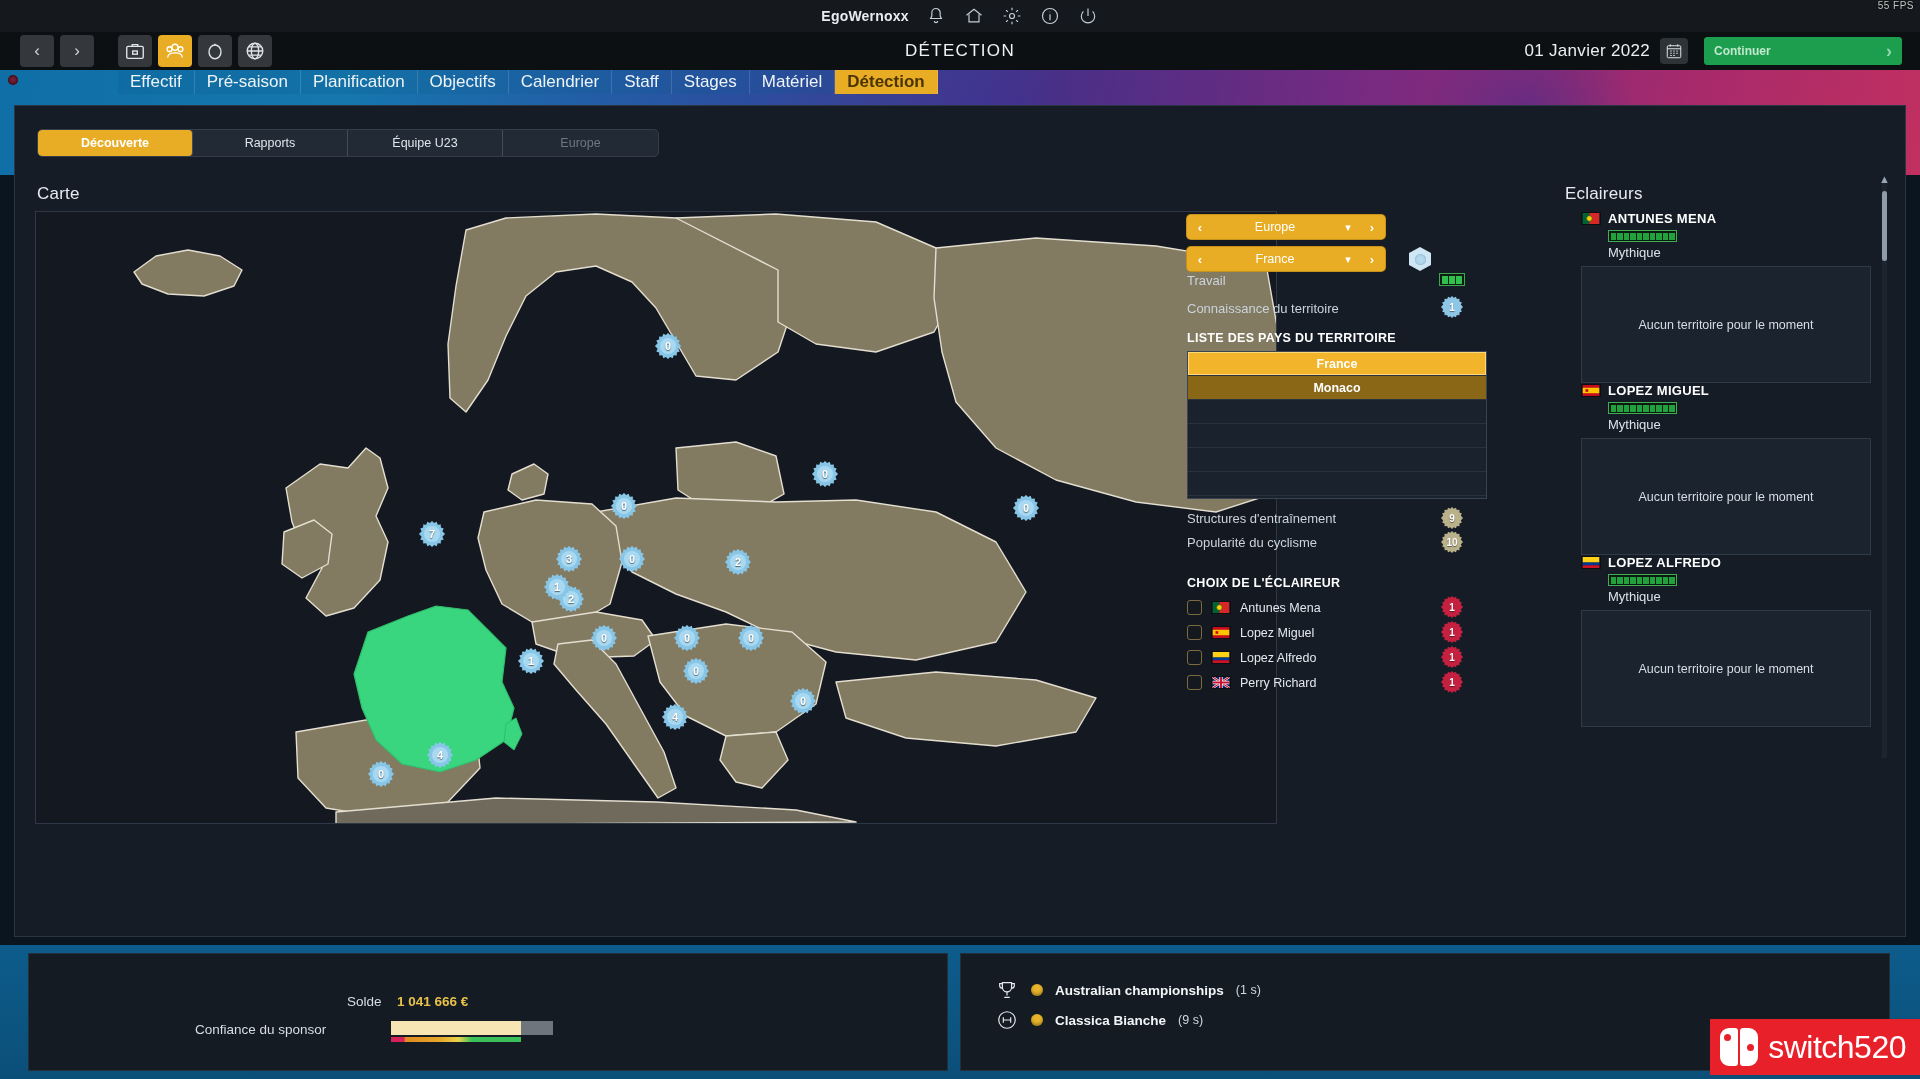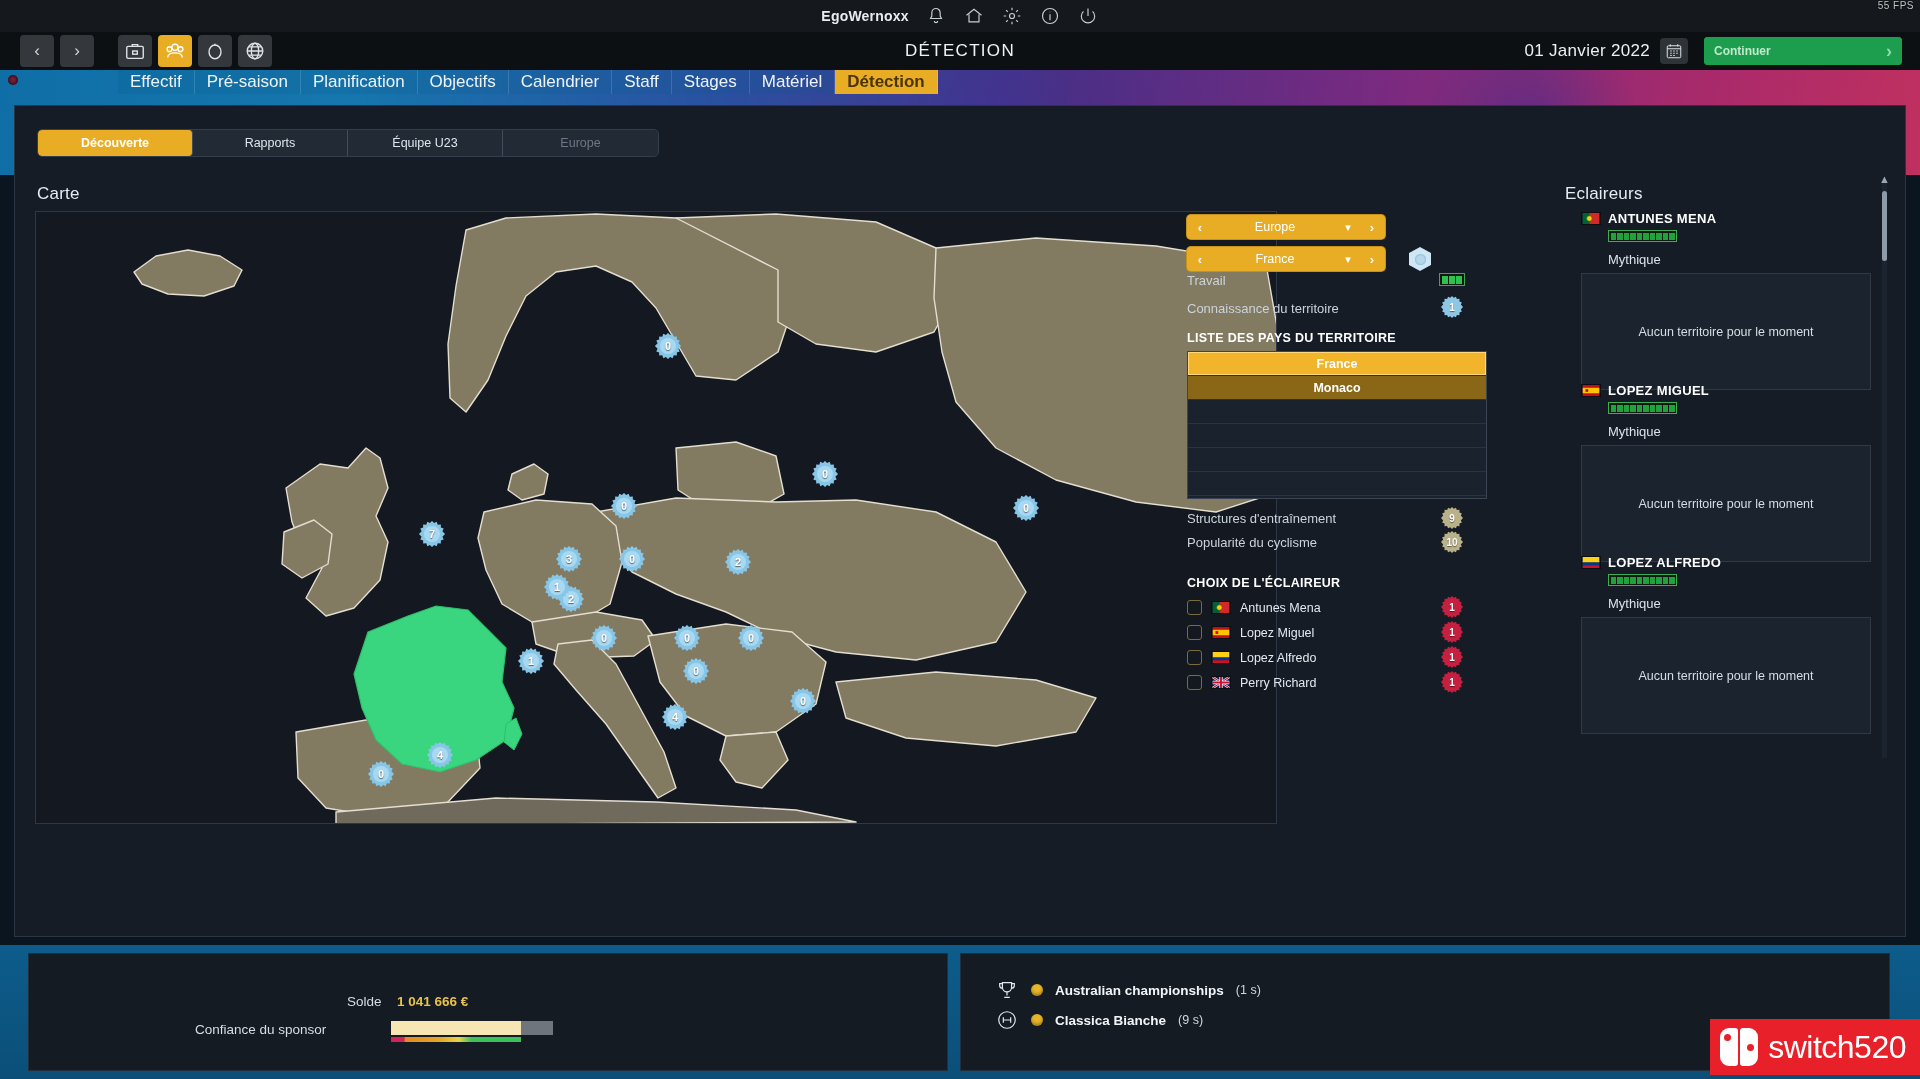--- a/index.html
+++ b/index.html
@@ -206,21 +206,21 @@
   
   .scouts { position:absolute; left:1566px; top:55px; width:312px; height:745px; }
   .scout-card { position:absolute; left:0; width:290px; }
   .scout-head { display:flex; align-items:center; gap:7px; }
   .scout-title { color:#fff; font-size:13px; font-weight:bold; letter-spacing:.3px; }
   .rating-bar {
     margin-left:27px; margin-top:4px; width:69px; height:12px;
     border:1px solid #3fae53; background:#0d1a11; display:flex; gap:1px; padding:1.5px;
   }
   .rating-bar i { flex:1; background:#21a23c; }
-  .scout-rank { margin-left:27px; margin-top:10px; color:#dbe2e9; font-size:13px; }
+  .scout-rank { margin-left:27px; margin-top:3px; color:#dbe2e9; font-size:13px; }
   .terr-box {
     margin-top:6px; width:290px; height:117px; background:#1b232e; border:1px solid #303a47;
     display:flex; align-items:center; justify-content:center;
     color:#d6dde5; font-size:12.5px;
   }
   .scroll-track {
     position:absolute; right:6px; top:22px; width:5px; height:575px; background:#1d2husband;
   }
   .scroll-track { background:#1c2430; }
   .scroll-thumb { position:absolute; right:6px; top:30px; width:5px; height:70px; background:#8e9aa8; border-radius:3px; }

